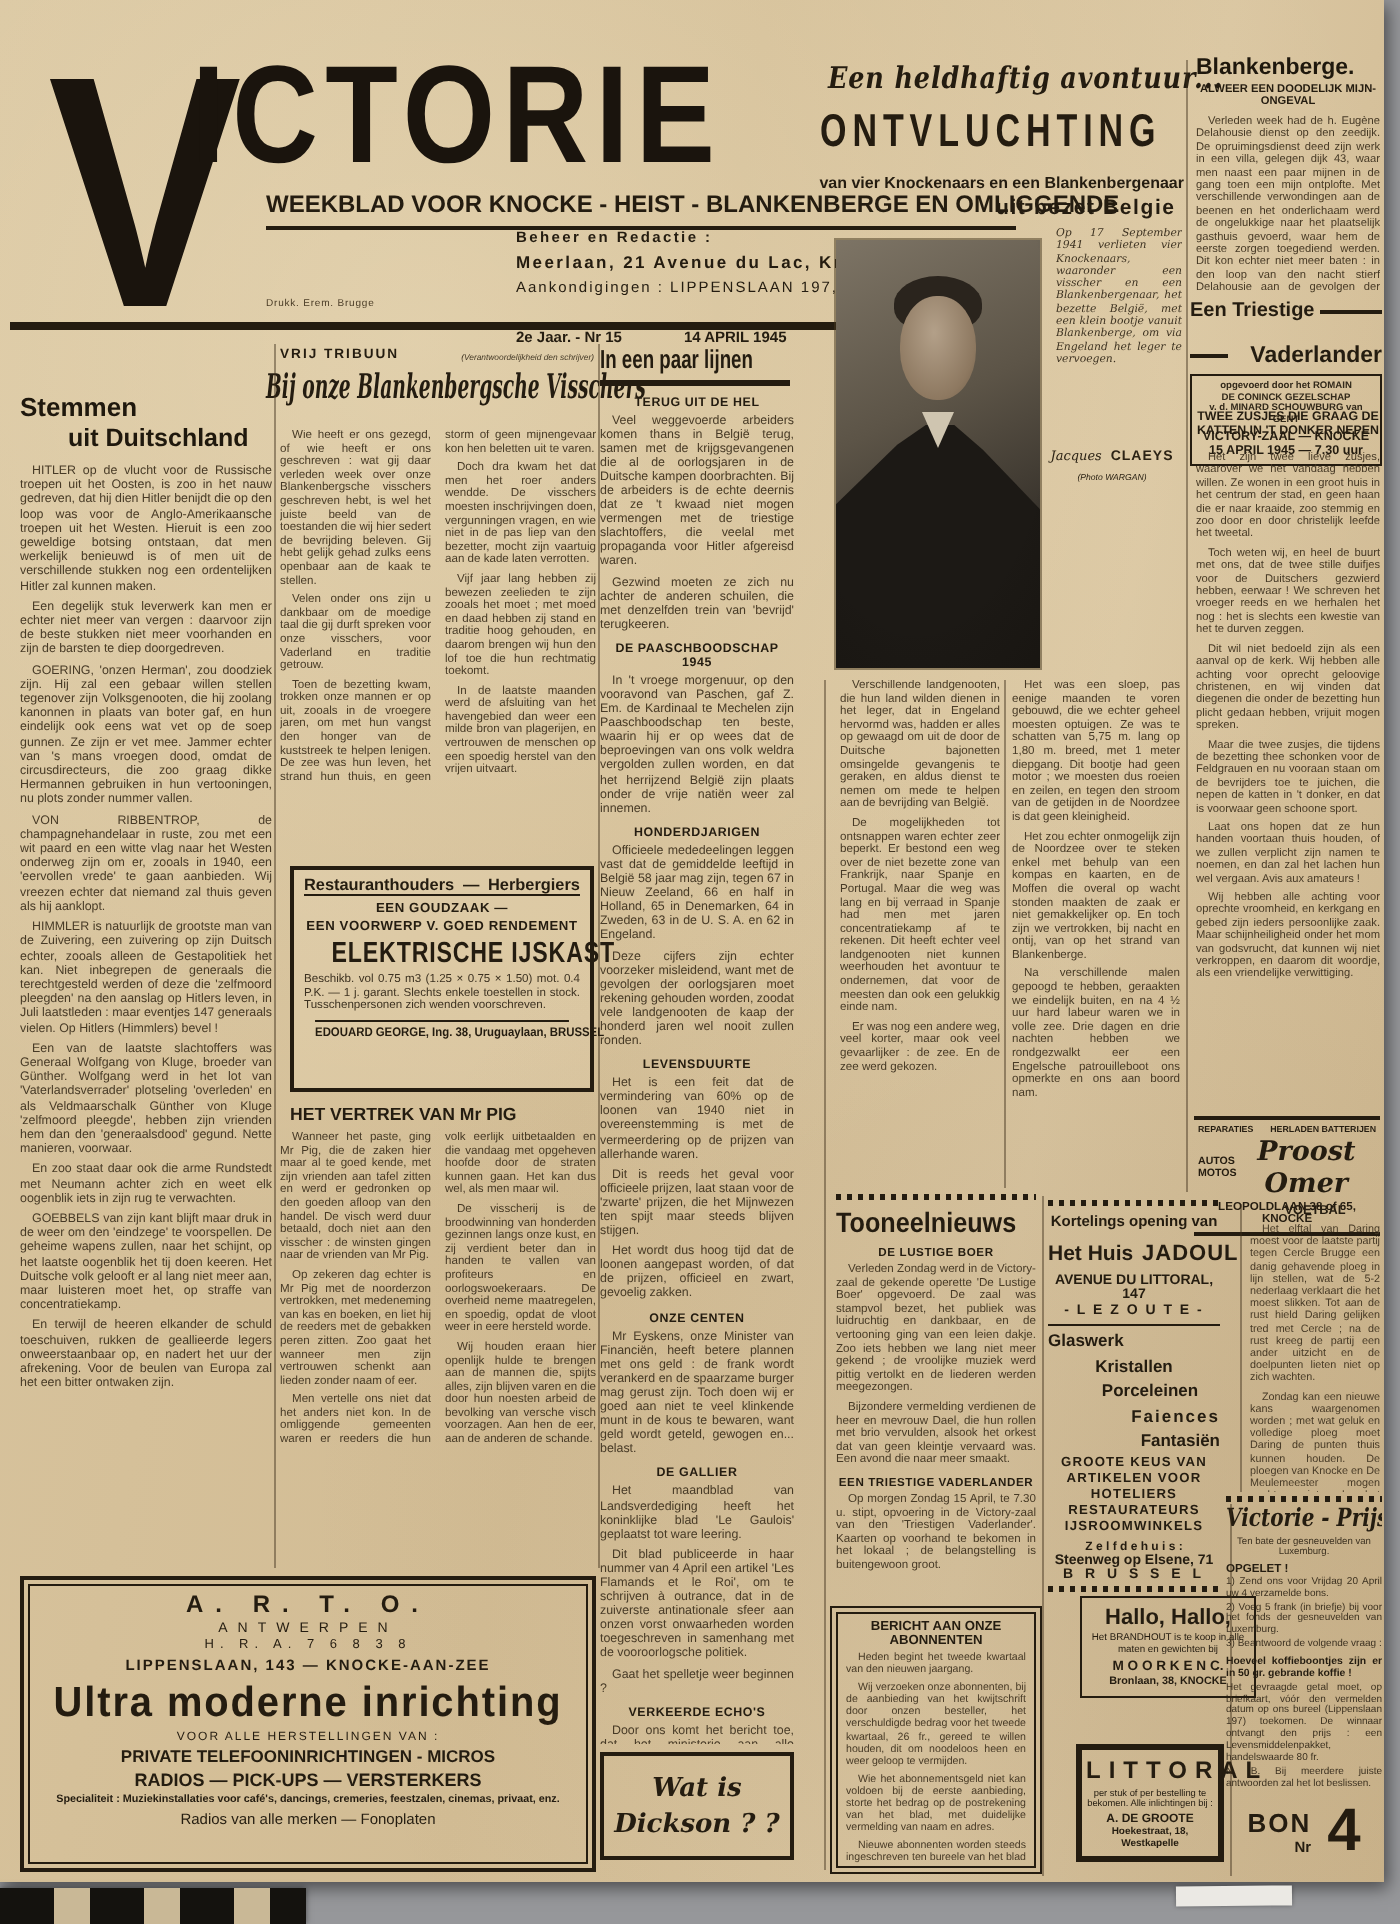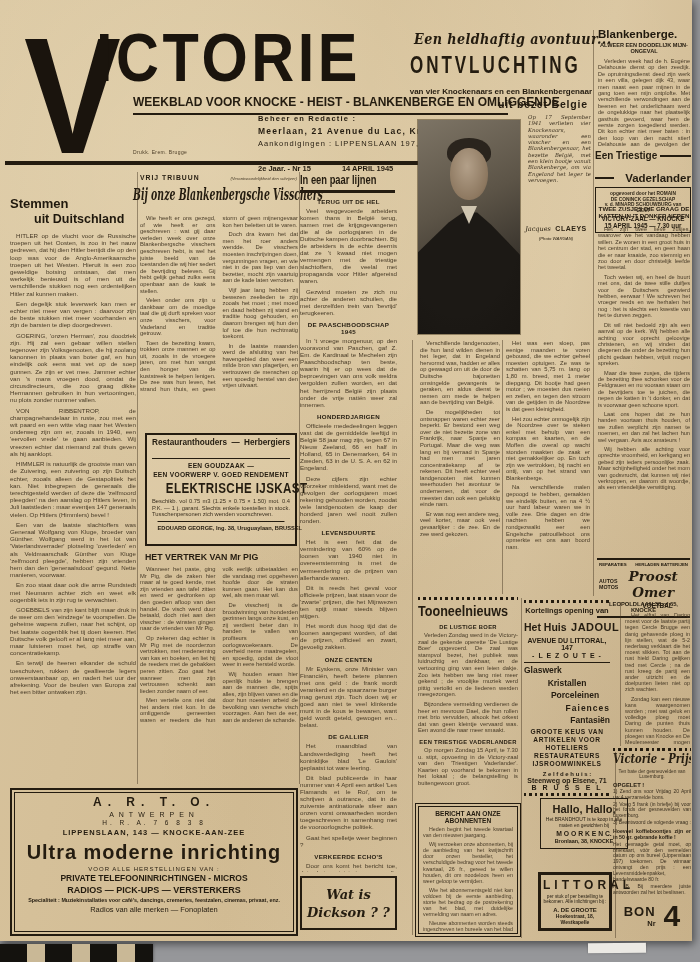--- a/index.html
+++ b/index.html
@@ -39,21 +39,21 @@
   .cap-first{font-family:"DejaVu Serif",serif;font-style:italic;font-size:6.5px}
   .cap-last{font-size:7px;font-weight:bold;letter-spacing:.5px}
   .cap-credit{font-size:4.3px;font-style:italic;margin-top:1px}
   .body-txt{font-size:5.8px;line-height:6.6px;text-align:justify;color:#46false;color:#473a26}
   .body-txt p{margin:0 0 3px 0;text-indent:6px}
   .sechead{font-weight:bold;text-align:center;font-size:6.2px;letter-spacing:.3px;color:#241c10;margin:5px 0 2px}
   .colhead{font-weight:bold;color:#1f180d}
   .nw{white-space:nowrap}
   
   .ijskast{position:absolute;left:145px;top:433px;width:152px;height:113px;border:2px solid #241c10;background:rgba(255,244,214,.15);padding:3px 5px;box-sizing:border-box;color:#241c10}
-  .ij-head{display:flex;justify-content:space-between;font-size:8.2px;font-weight:bold;border-bottom:1.5px solid #241c10;padding-bottom:11px}
+  .ij-head{display:flex;justify-content:space-between;font-size:8.2px;font-weight:bold;border-bottom:1.5px solid #241c10;padding-bottom:0}
   .ij-line{font-size:6.6px;font-weight:bold;text-align:center;margin-top:2.5px;letter-spacing:.3px}
   .ij-title{font-size:14.5px;font-weight:bold;text-align:center;margin-top:2px;letter-spacing:.5px;transform:scaleX(.8);transform-origin:center;white-space:nowrap}
   .ij-body{font-size:5.8px;line-height:6.5px;text-align:justify;margin-top:2px;color:#3c3120}
   .ij-sig{font-size:6.2px;text-align:center;border-top:1px solid #241c10;margin-top:3px;padding-top:2px;transform:scaleX(.92);white-space:nowrap;font-weight:bold}
   .arto{position:absolute;left:10px;top:788px;width:288px;height:148px;border:2.5px solid #241c10;box-sizing:border-box;text-align:center;color:#241c10;padding-top:5px}
   .arto:before{content:"";position:absolute;inset:2px;border:1px solid #241c10;pointer-events:none}
   .dickson{position:absolute;left:300px;top:876px;width:97px;border:2px solid #241c10;padding:7px 2px;text-align:center;box-sizing:border-box}
   .tbox-inner{border:1px solid #241c10;margin-top:3px;padding:3px 2px;text-align:center}
   .tlines p{margin:0;font-size:4.8px;line-height:5.6px;color:#32291a;font-weight:bold}
   .jadoul{position:absolute;left:524px;top:600px;width:86px;color:#241c10}

